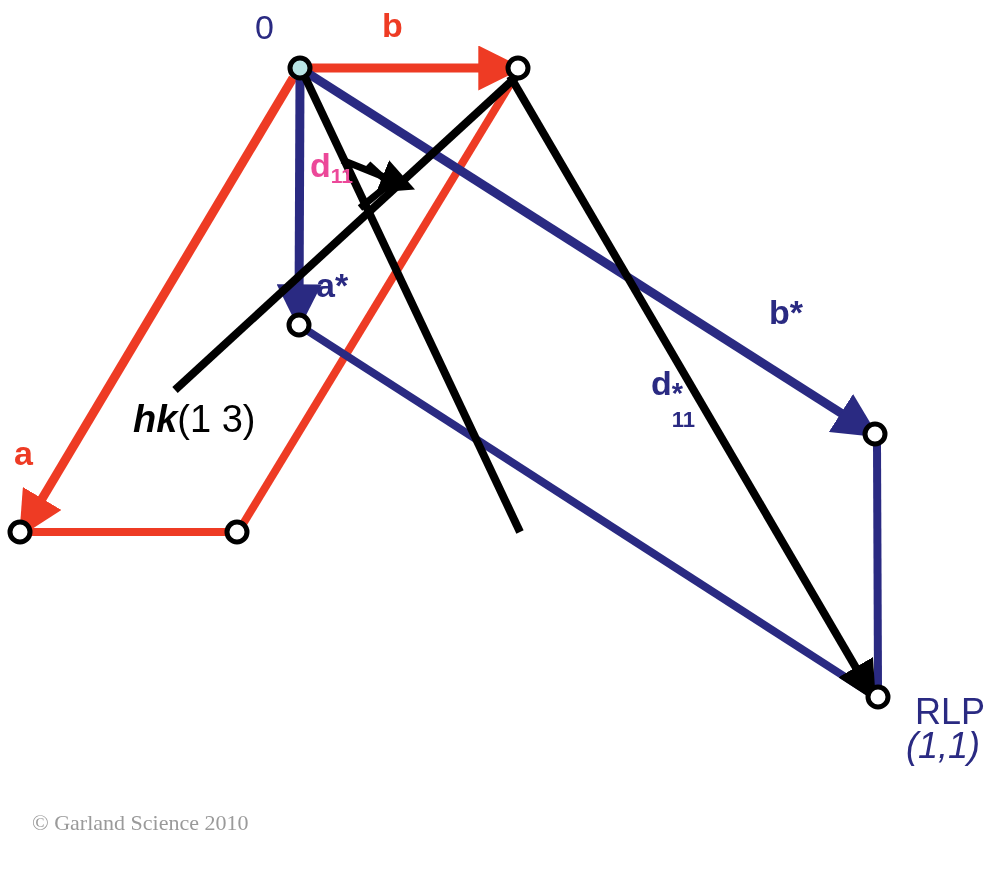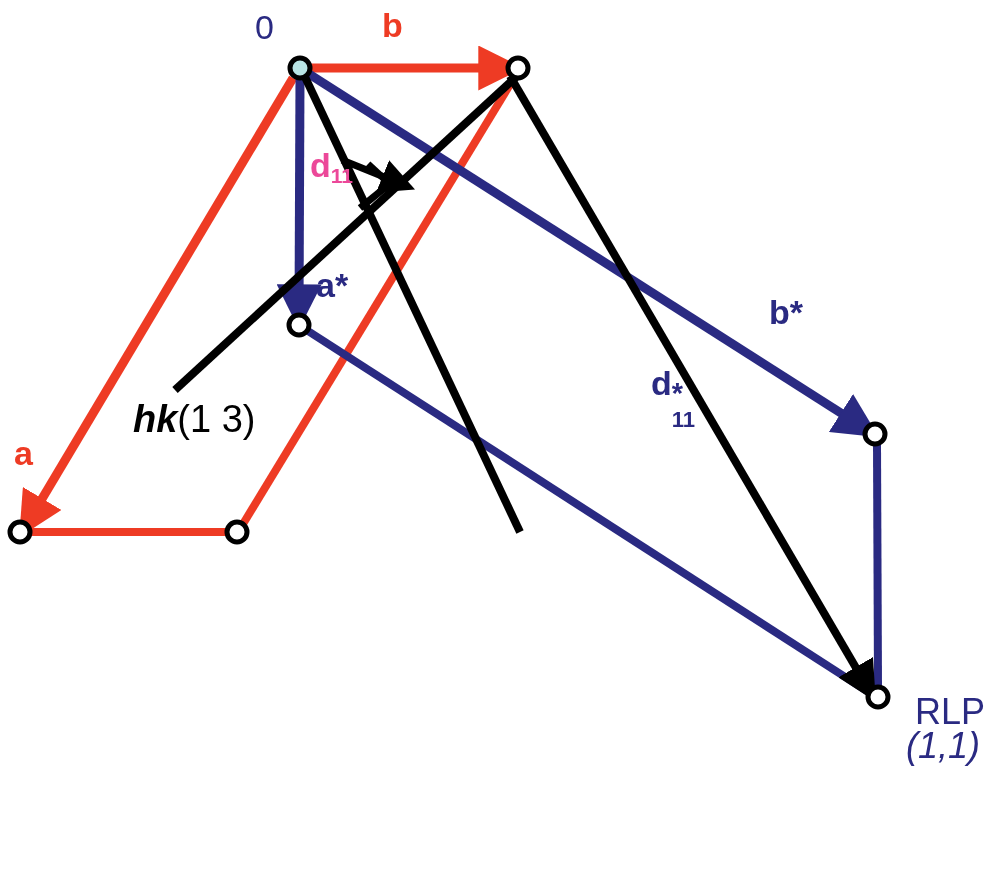--- a/index.html
+++ b/index.html
@@ -142,14 +142,15 @@
 
   <div class="lbl lbl-vec" style="left:310px; top:148px; color:#ec4899;"><span>d</span><sub>11</sub></div>
 
   <div class="lbl lbl-vec" style="left:651px; top:366px; color:#2A2A82;"><span>d</span><span class="sub-stack"><span class="star">*</span><span class="num">11</span></span></div>
 
   <div class="lbl lbl-hk" style="left:133px; top:400px; color:#000000;"><i>hk</i><span>(1 3)</span></div>
 
   <div class="lbl lbl-rlp" style="left:915px; top:676px; color:#2A2A82;margin-top:18px;">RLP</div>
   <div class="lbl lbl-rlp" style="left:906px; top:728px; color:#2A2A82;font-style:italic;">(1,1)</div>
 
+  <div class="lbl lbl-copy" style="left:32px; top:812px;">© Garland Science 2010</div>
 
 </div>
 
 </body></html>

